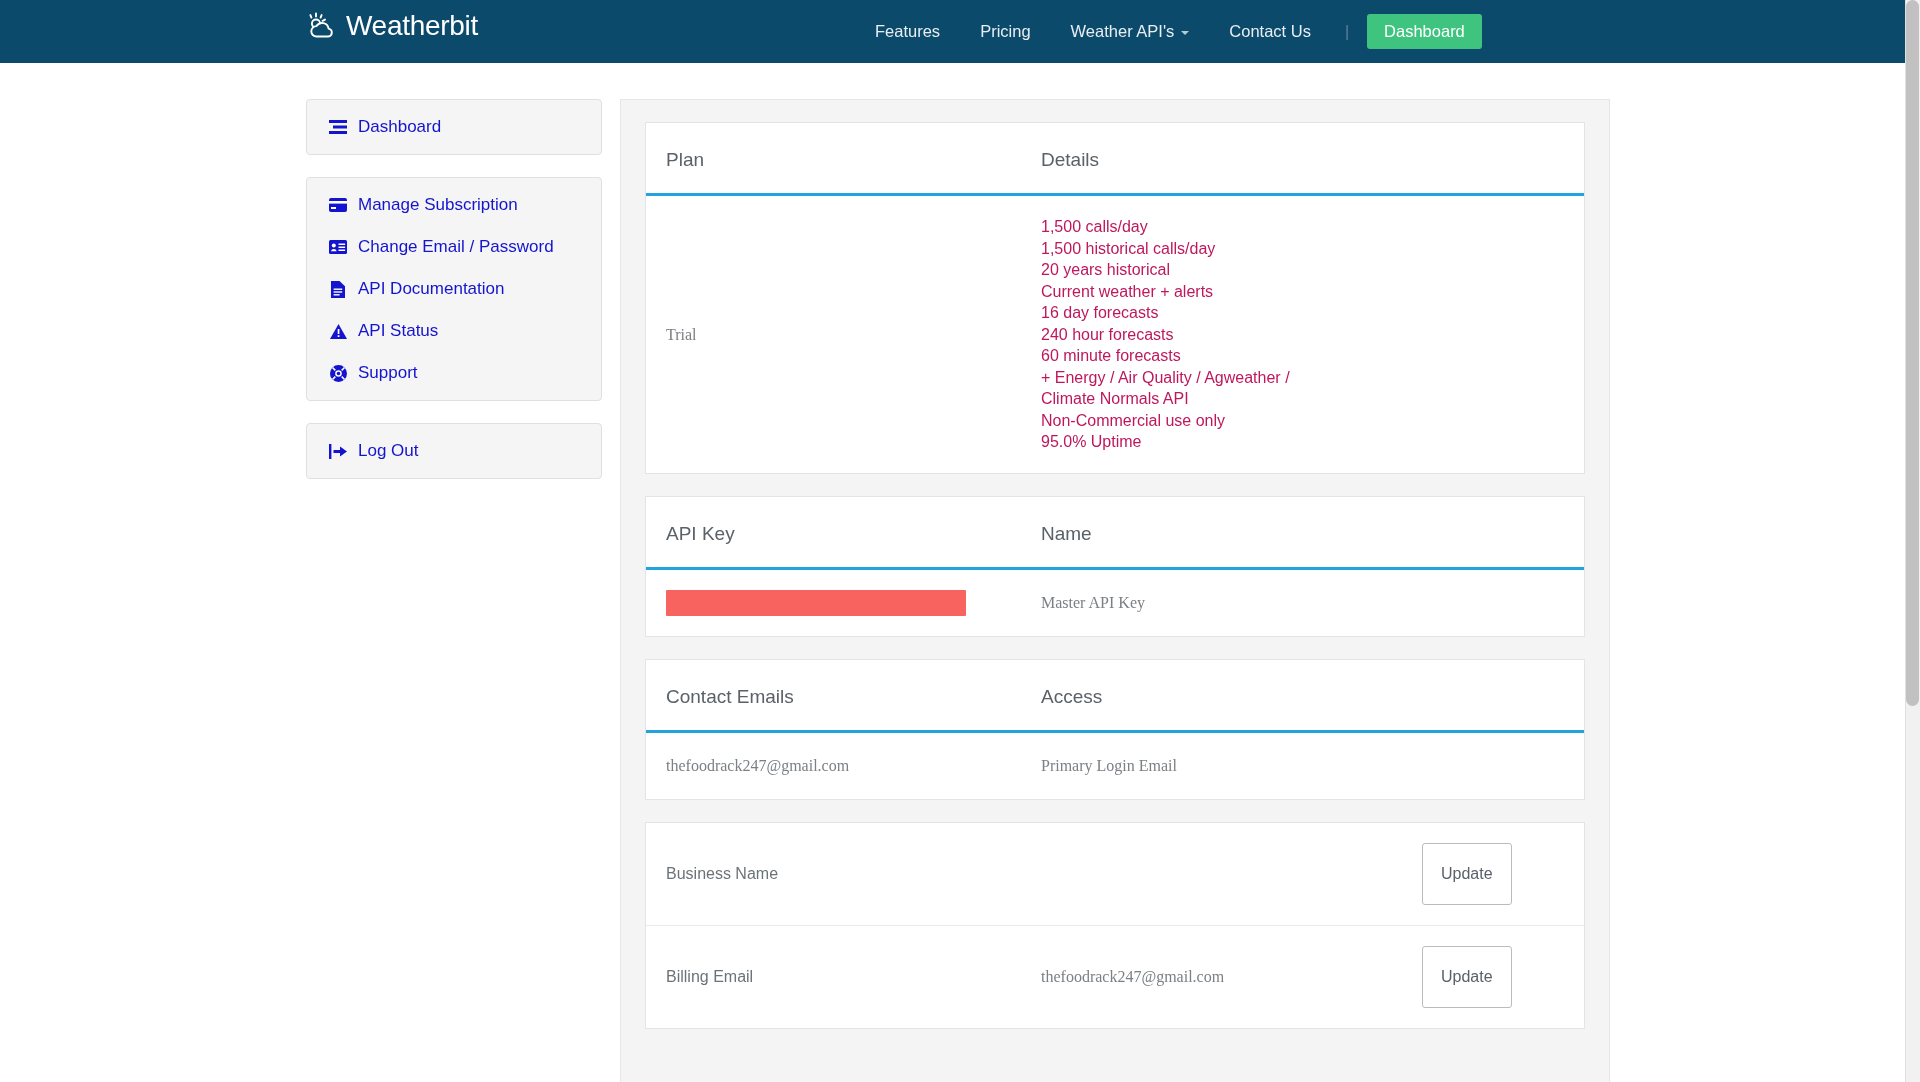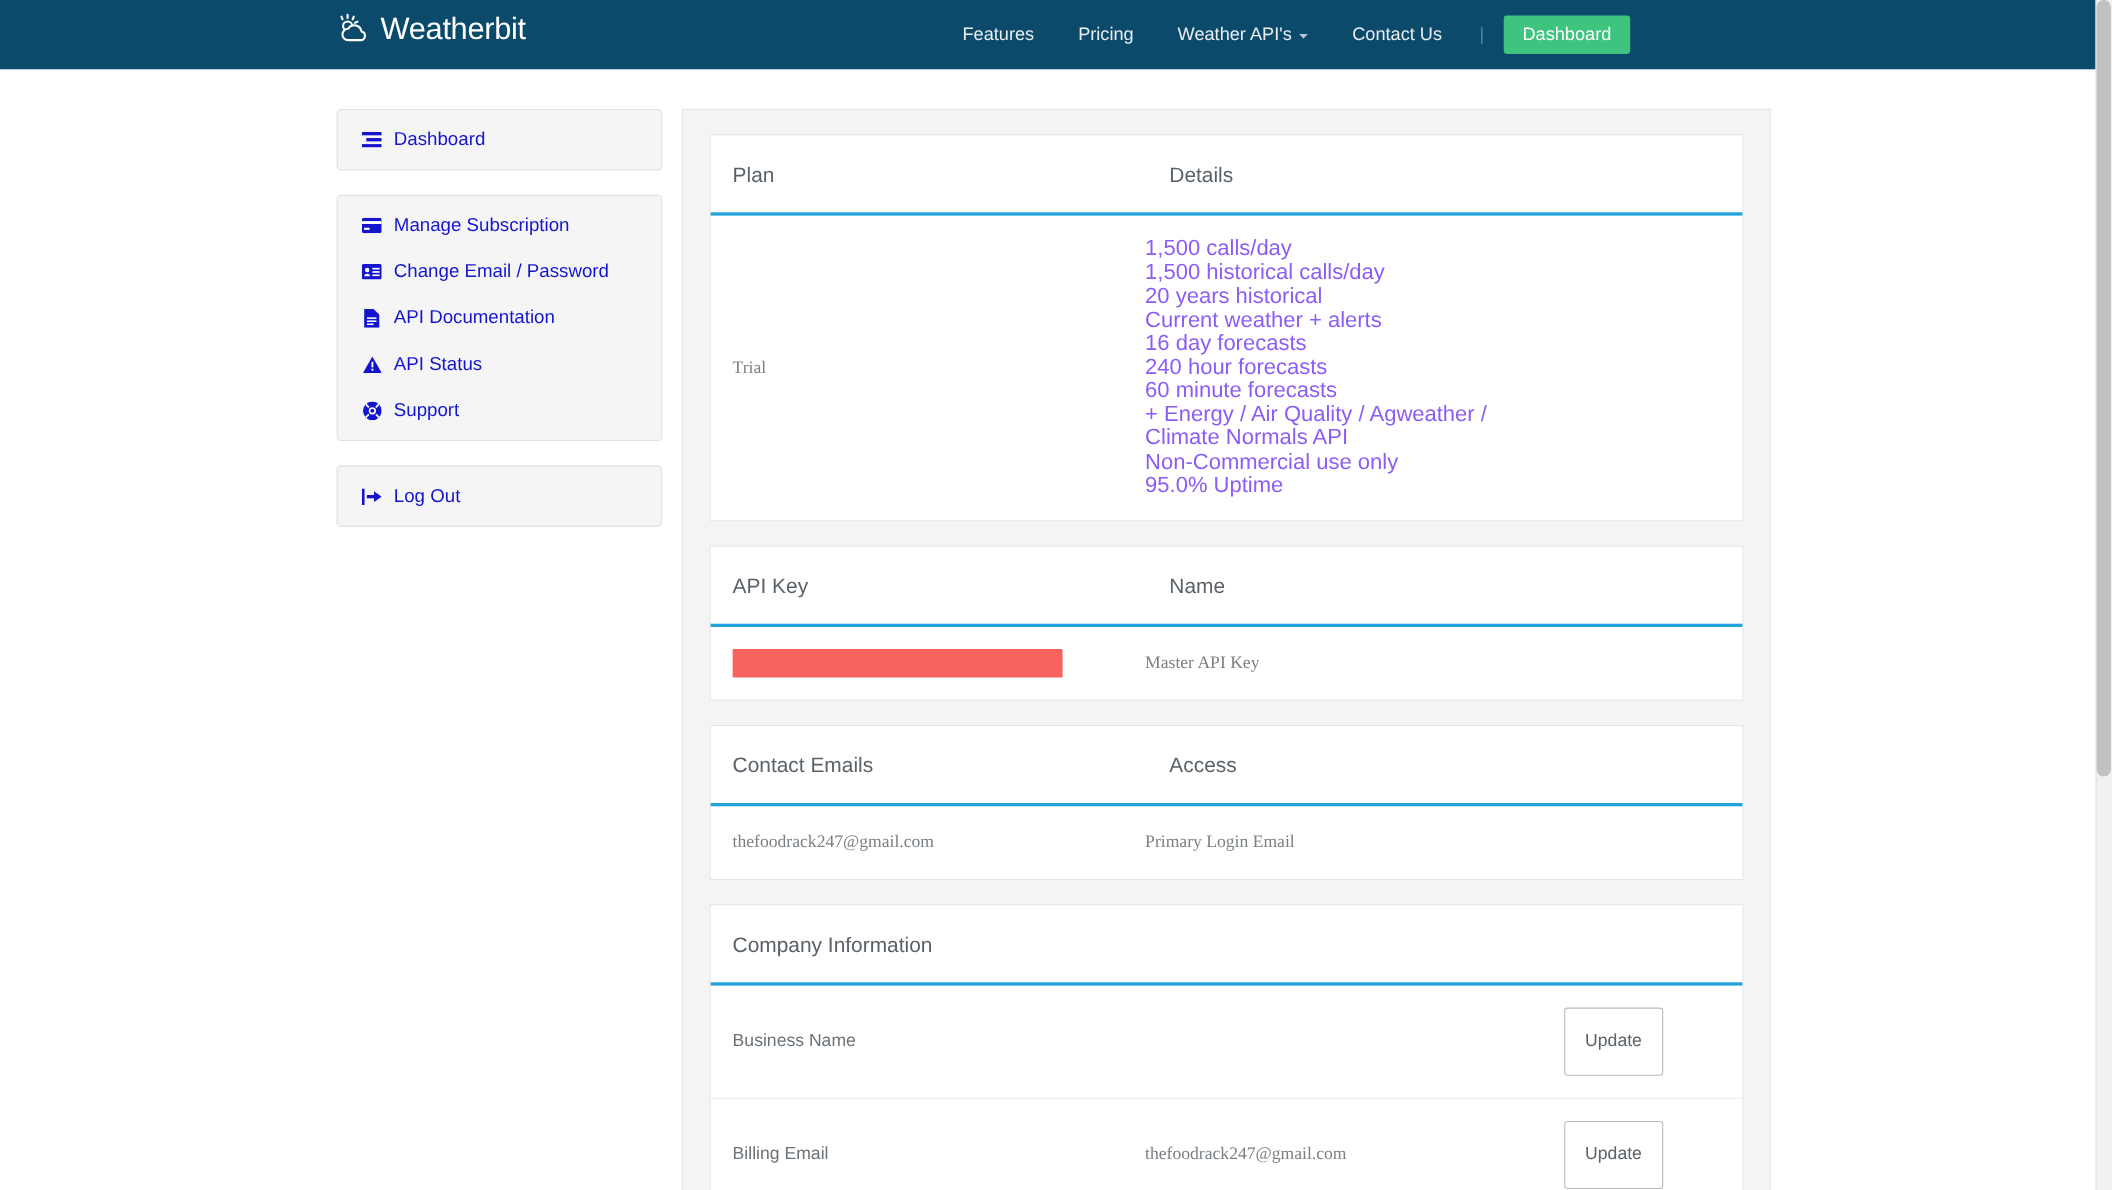--- a/index.html
+++ b/index.html
@@ -93,37 +93,36 @@
   }
   .card {
     background: #ffffff;
     border: 1px solid #e4e4e4;
     margin-bottom: 22px;
   }
   .card-head {
     display: flex;
     padding: 26px 12px 22px 12px;
     border-bottom: 3px solid #23a3dd;
-    gap: 22px;
   }
   .card-head .col { color: #5a6168; font-size: 19px; }
   .card-row {
     display: flex;
     padding: 20px 12px;
     border-bottom: 1px solid #ececec;
     align-items: center;
   }
   .card-row:last-child { border-bottom: none; }
   .col-1 { width: 383px; flex: 0 0 383px; padding-left: 8px; }
   .col-2 { flex: 1; }
   .col-3 { width: 150px; flex: 0 0 150px; text-align: left; }
 
   .cell-text { color: #7b8085; font-size: 16px; line-height: 21.5px; font-family: Liberation Serif, serif; }
   .cell-label { color: #6c7378; font-size: 16px; }
-  .details-list { color: #8b5cf6; font-size: 20px; line-height: 21.5px; }
+  .details-list { color: #be185d; font-size: 16px; line-height: 21.5px; }
   .details-list div { white-space: nowrap; }
 
   .redact-bar {
     width: 300px; height: 26px;
     background: #f9635f;
     border-radius: 1px;
   }
   .update-btn {
     background: #ffffff;
     border: 1px solid #b9bcbf;
@@ -325,23 +324,20 @@
           <div class="col col-1">Contact Emails</div>
           <div class="col col-2">Access</div>
         </div>
         <div class="card-row row-tall">
           <div class="col-1 cell-text">thefoodrack247@gmail.com</div>
           <div class="col-2 cell-text">Primary Login Email</div>
         </div>
       </div>
 
       <div class="card">
-        <div class="card-head">
-          <div class="col col-1 section-title">Company Information</div>
-        </div>
         <div class="card-row row-tall">
           <div class="col-1 cell-label">Business Name</div>
           <div class="col-2 cell-text"></div>
           <div class="col-3">
             <button class="update-btn">Update</button>
           </div>
         </div>
         <div class="card-row row-tall">
           <div class="col-1 cell-label">Billing Email</div>
           <div class="col-2 cell-text">thefoodrack247@gmail.com</div>

